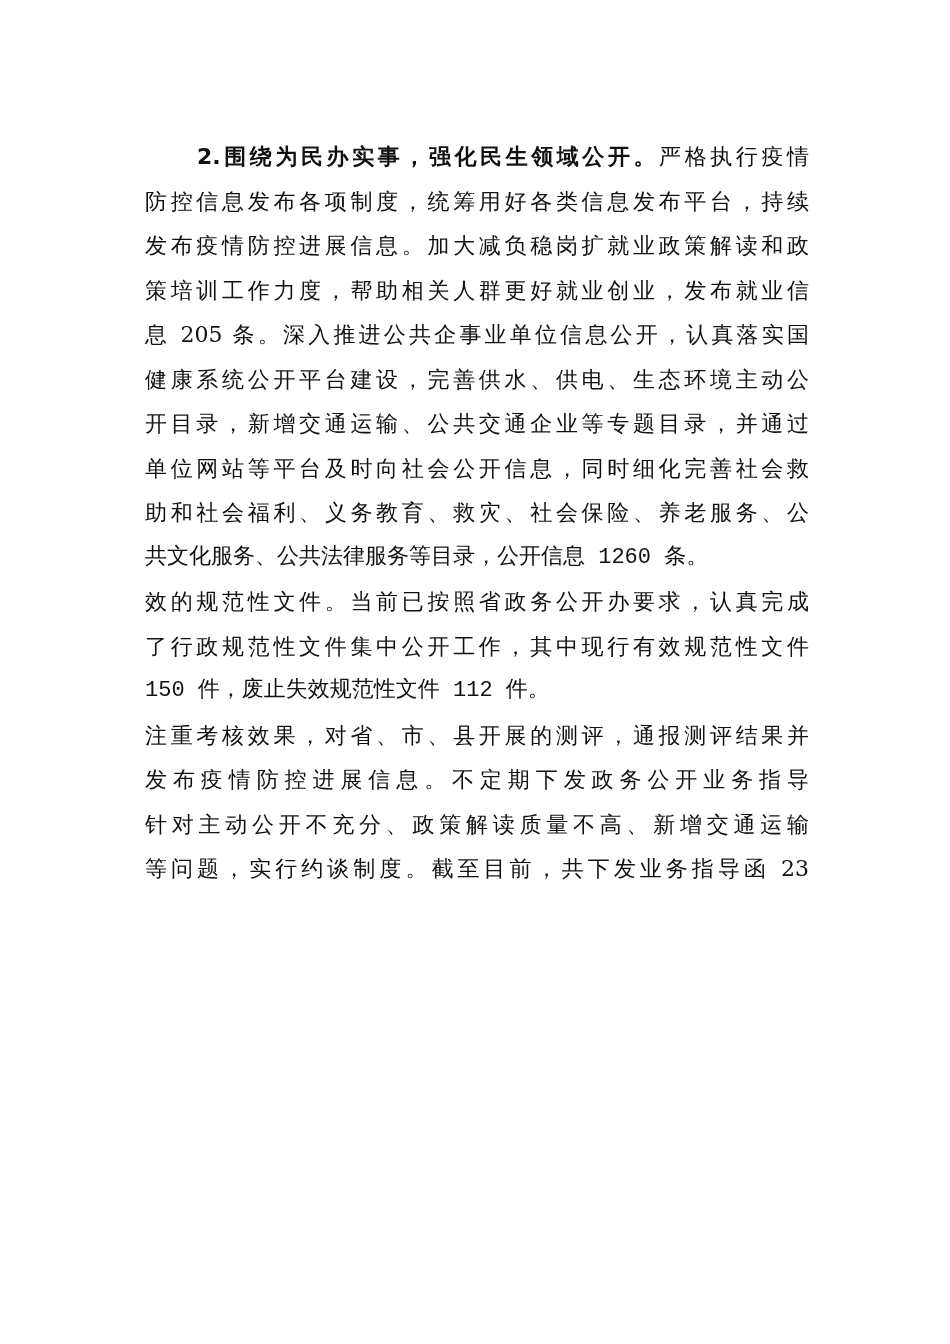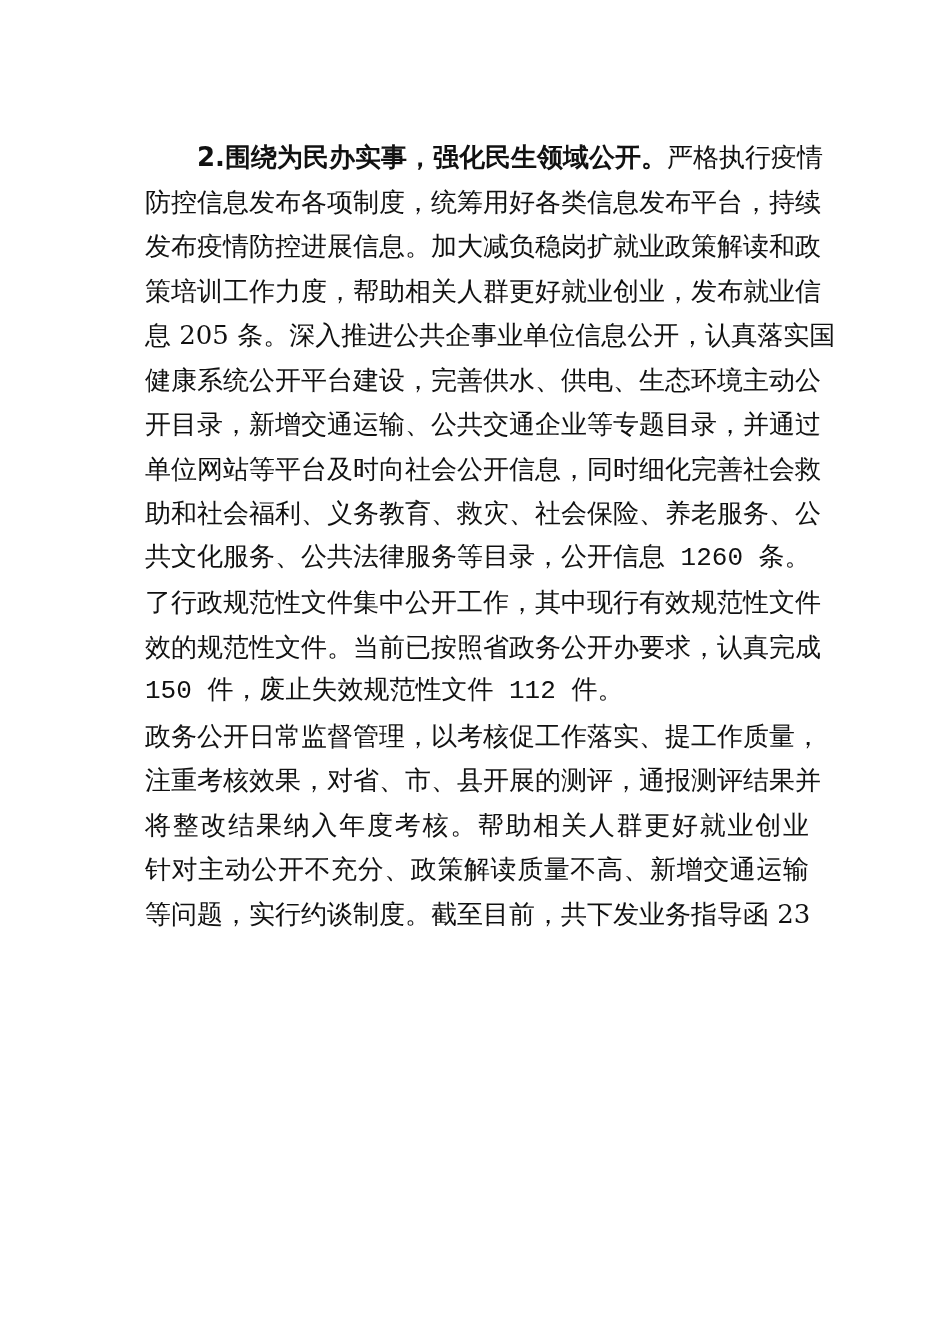--- a/index.html
+++ b/index.html
@@ -17,21 +17,21 @@
     }
     .page {
       position: absolute;
       left: 145px;
       top: 135px;
       width: 664px;
     }
     .line {
       height: 44.5px;
       line-height: 44.5px;
-      font-size: 26px;
+      font-size: 22px;
       white-space: nowrap;
       text-align: justify;
       text-align-last: justify;
       letter-spacing: 0;
       overflow: visible;
     }
     .line.last {
       text-align-last: left;
       font-family: Liberation Mono, monospace;
     }
@@ -55,26 +55,25 @@
     <div class="line">策培训工作力度，帮助相关人群更好就业创业，发布就业信</div>
     <div class="line">息 205 条。深入推进公共企事业单位信息公开，认真落实国</div>
     <div class="line">健康系统公开平台建设，完善供水、供电、生态环境主动公</div>
     <div class="line">开目录，新增交通运输、公共交通企业等专题目录，并通过</div>
     <div class="line">单位网站等平台及时向社会公开信息，同时细化完善社会救</div>
     <div class="line">助和社会福利、义务教育、救灾、社会保险、养老服务、公</div>
     <div class="line last">共文化服务、公共法律服务等目录，公开信息 1260 条。</div>
   </div>
 
   <div>
+    <div class="line">效的规范性文件。当前已按照省政务公开办要求，认真完成</div>
     <div class="line">了行政规范性文件集中公开工作，其中现行有效规范性文件</div>
-    <div class="line">效的规范性文件。当前已按照省政务公开办要求，认真完成</div>
     <div class="line last">150 件，废止失效规范性文件 112 件。</div>
   </div>
 
   <div>
-    <div class="line">政务公开日常监督管理，以考核促工作落实、提工作质量，</div>
     <div class="line">注重考核效果，对省、市、县开展的测评，通报测评结果并</div>
-    <div class="line">将整改结果纳入年度考核。帮助相关人群更好就业创业</div>
+    <div class="line">发布疫情防控进展信息。不定期下发政务公开业务指导</div>
     <div class="line">针对主动公开不充分、政策解读质量不高、新增交通运输</div>
     <div class="line">等问题，实行约谈制度。截至目前，共下发业务指导函 23</div>
   </div>
 
 </div>
 
 </body></html>

